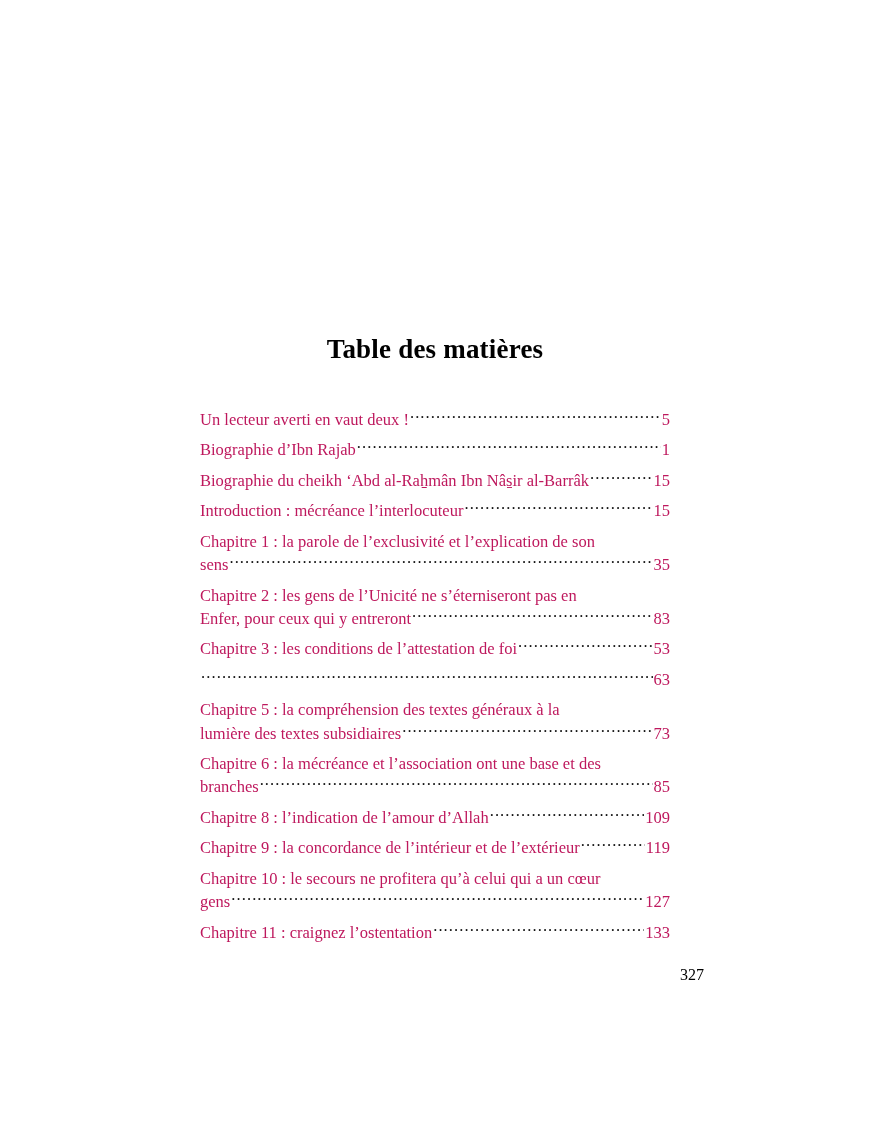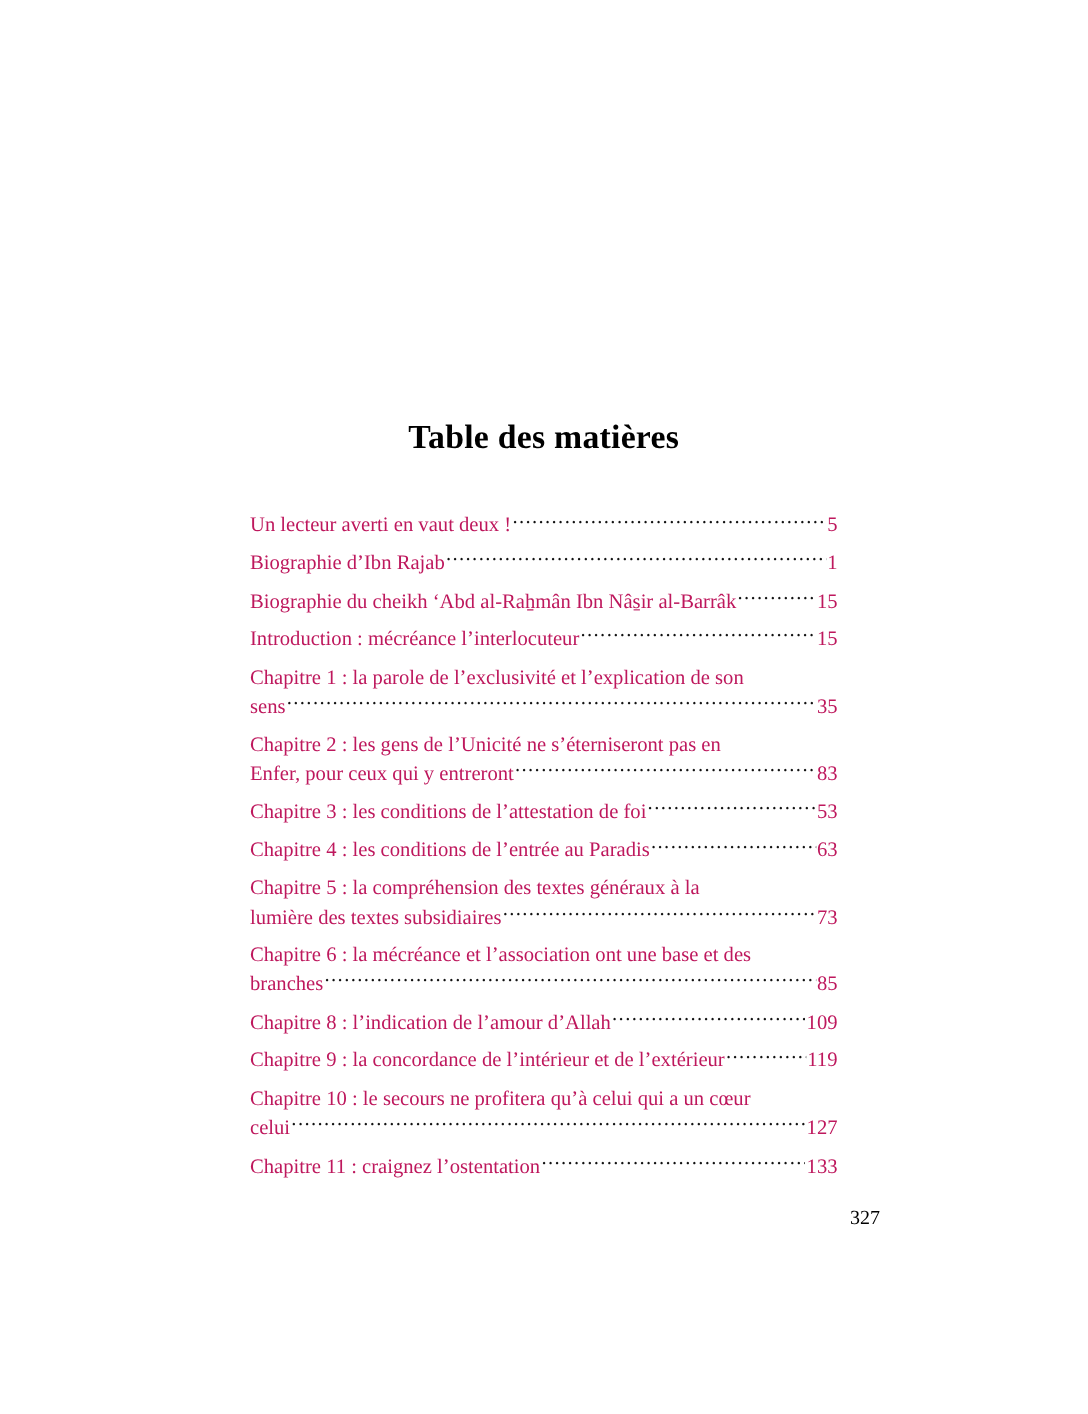--- a/index.html
+++ b/index.html
@@ -156,21 +156,20 @@
     <div class="toc-entry">
       <div class="toc-row">
         <span class="toc-label">Chapitre 3 : les conditions de l’attestation de foi</span>
         <span class="toc-leader"></span>
         <span class="toc-page">53</span>
       </div>
     </div>
 
     <div class="toc-entry">
       <div class="toc-row">
-        <span class="toc-label">Chapitre 4 : les conditions de l’entrée au Paradis</span>
         <span class="toc-leader"></span>
         <span class="toc-page">63</span>
       </div>
     </div>
 
     <div class="toc-entry wrap">
       <span class="first-line">Chapitre 5 : la compréhension des textes généraux à la</span>
       <span class="second-line">
         <span class="toc-label">lumière des textes subsidiaires</span>
         <span class="toc-leader"></span>
@@ -200,21 +199,21 @@
       <div class="toc-row">
         <span class="toc-label">Chapitre 9 : la concordance de l’intérieur et de l’extérieur</span>
         <span class="toc-leader"></span>
         <span class="toc-page">119</span>
       </div>
     </div>
 
     <div class="toc-entry wrap">
       <span class="first-line">Chapitre 10 : le secours ne profitera qu’à celui qui a un cœur</span>
       <span class="second-line">
-        <span class="toc-label">celui</span>
+        <span class="toc-label">gens</span>
         <span class="toc-leader"></span>
         <span class="toc-page">127</span>
       </span>
     </div>
 
     <div class="toc-entry">
       <div class="toc-row">
         <span class="toc-label">Chapitre 11 : craignez l’ostentation</span>
         <span class="toc-leader"></span>
         <span class="toc-page">133</span>

